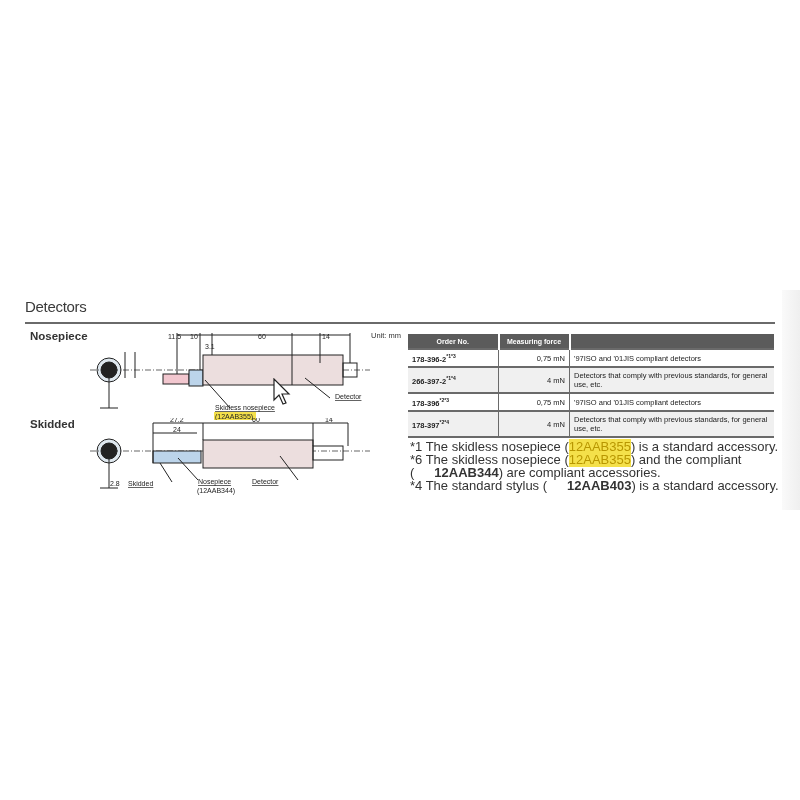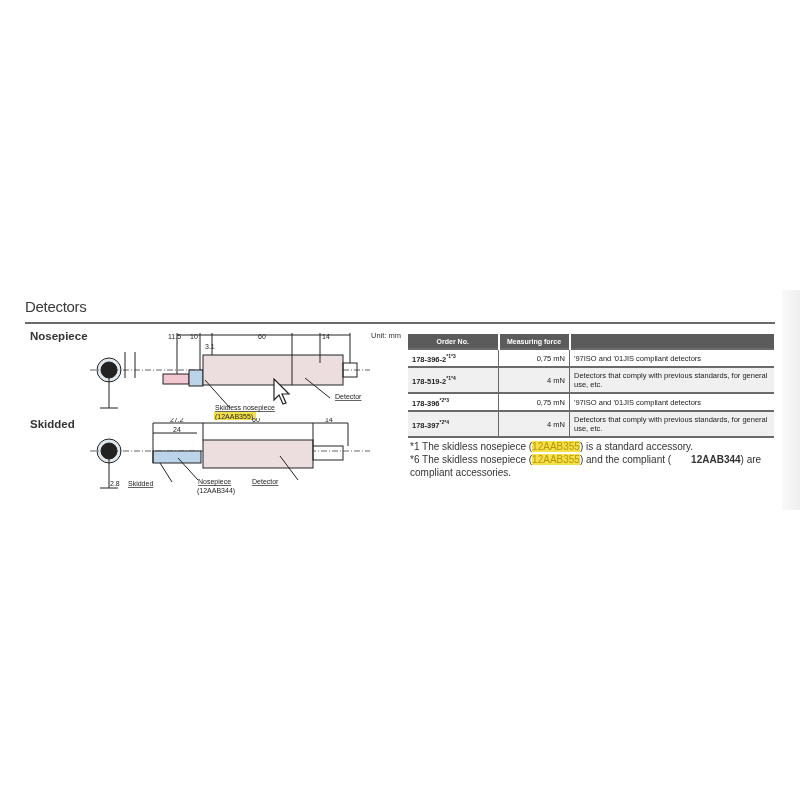--- a/index.html
+++ b/index.html
@@ -13,21 +13,21 @@
   .spec-table { position:absolute; left:408px; top:334px; width:366px; border-collapse:collapse; font-size:7.5px; }
   .spec-table th { background:#5b5b5b; color:#fff; height:14px; font-weight:bold; padding:0 4px; border-right:2px solid #fff; font-size:7px; }
   .spec-table th:last-child { border-right:none; }
   .spec-table td { border-top:2px solid #6a6a6a; padding:1px 4px; height:14px; vertical-align:middle; }
   .spec-table tr.tall td { height:22px; }
   .spec-table tr.shade td { background:#f0f0f0; }
   .spec-table td.order { font-weight:bold; width:82px; border-right:1px solid #6a6a6a; white-space:nowrap; }
   .spec-table td.force { text-align:right; width:62px; border-right:1px solid #6a6a6a; }
   .spec-table tr:last-child td { border-bottom:2px solid #6a6a6a; }
   .spec-table sup { font-size:5px; }
-  .notes { position:absolute; left:410px; top:440px; font-size:10px; line-height:13px; color:#333; }
+  .notes { position:absolute; left:410px; top:440px; font-size:13px; line-height:13px; color:#333; }
   .hl { background:#f4e04a; color:#b89600; }
   .b { font-weight:bold;margin-left:20px; }
   .dim { font-size:7px; fill:#222; font-family:"Liberation Sans", sans-serif; }
   .cursor { position:absolute; left:273px; top:378px; }
 </style>
 </head>
 <body>
 
 <div class="right-fade"></div>
 
@@ -115,33 +115,34 @@
       <th></th>
     </tr>
   </thead>
   <tbody>
     <tr>
       <td class="order"><span>178-396-2</span><sup>*1*3</sup></td>
       <td class="force">0,75 mN</td>
       <td>'97ISO and '01JIS compliant detectors</td>
     </tr>
     <tr class="tall shade">
-      <td class="order"><span>178-519-2</span><sup>*1*4</sup></td>
+      <td class="order"><span>266-397-2</span><sup>*1*4</sup></td>
       <td class="force">4 mN</td>
       <td>Detectors that comply with previous standards, for general use, etc.</td>
     </tr>
     <tr>
       <td class="order"><span>178-396</span><sup>*2*3</sup></td>
       <td class="force">0,75 mN</td>
       <td>'97ISO and '01JIS compliant detectors</td>
     </tr>
     <tr class="tall shade">
       <td class="order"><span>178-397</span><sup>*2*4</sup></td>
       <td class="force">4 mN</td>
       <td>Detectors that comply with previous standards, for general use, etc.</td>
     </tr>
   </tbody>
 </table>
 
 <div class="notes">
   <div><span>*1 The skidless nosepiece (</span><span class="hl">12AAB355</span><span>) is a standard accessory.</span></div>
   <div><span>*6 The skidless nosepiece (</span><span class="hl">12AAB355</span><span>) and the compliant (</span><span class="b">12AAB344</span><span>) are compliant accessories.</span></div>
+  <div><span>*4 The standard stylus (</span><span class="b">12AAB403</span><span>) is a standard accessory.</span></div>
 </div>
 
 </body></html>

